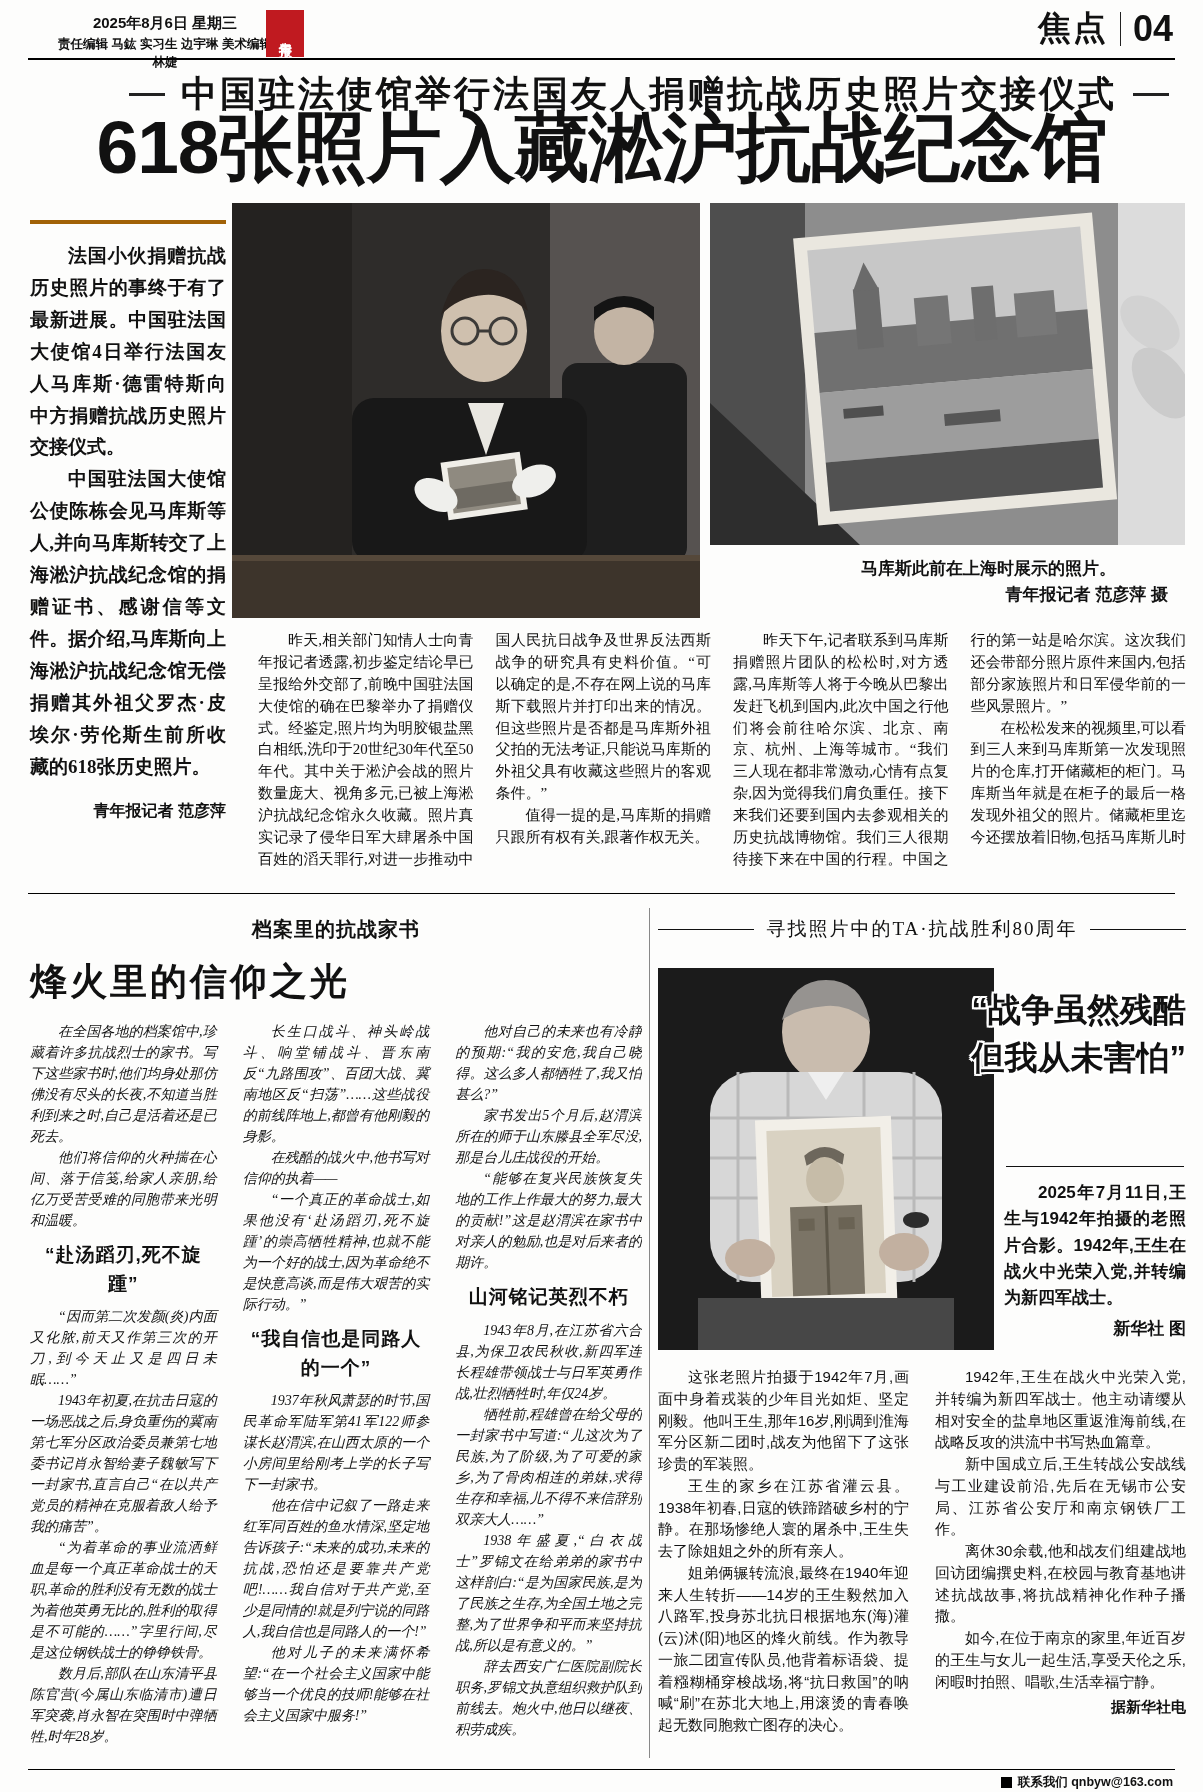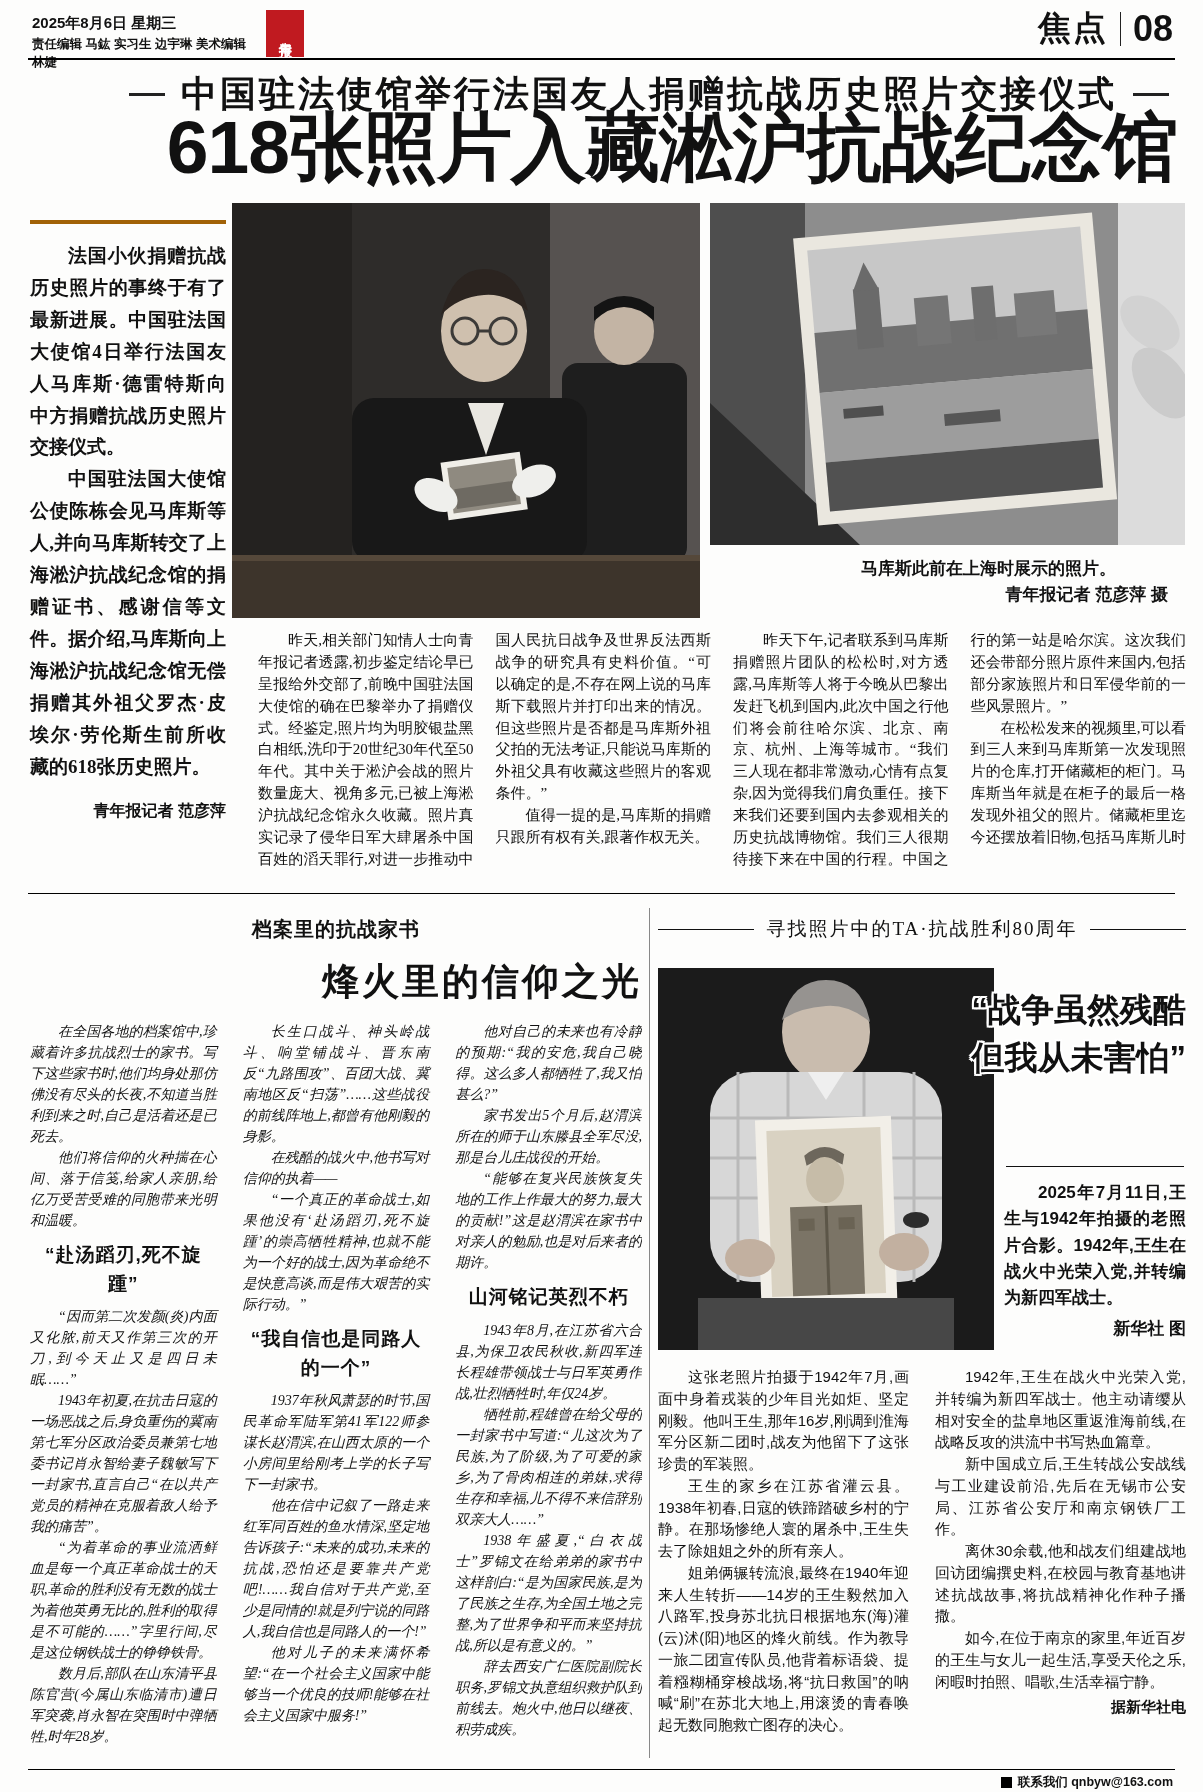--- a/index.html
+++ b/index.html
@@ -1,37 +1,37 @@
 <!DOCTYPE html>
 <html><head>
 <meta charset="utf-8">
 <style>
   html,body{margin:0;padding:0;background:#e9e9e9;}
   #page{position:relative;width:1203px;height:1792px;background:#fdfdfc;margin:0 auto;
         font-family:"Liberation Serif","DejaVu Serif",serif;color:#111;overflow:hidden;}
   
-  .mast-info{position:absolute;left:32px;top:12px;width:224px;text-align:left;line-height:1.5;}
+  .mast-info{position:absolute;left:53px;top:12px;width:224px;text-align:center;line-height:1.5;}
   .mast-date{font-size:15px;font-weight:700;font-family:"Liberation Sans",sans-serif;}
   .mast-editors{font-size:12.5px;font-weight:700;font-family:"Liberation Sans",sans-serif;}
   .mast-logo{position:absolute;left:266px;top:10px;width:38px;height:47px;background:#c01a20;
              color:#fff;display:flex;align-items:center;justify-content:center;
              writing-mode:vertical-rl;font-size:13px;font-weight:700;letter-spacing:1px;
              font-family:"Liberation Serif",serif;}
   .page-index{position:absolute;right:30px;top:6px;display:flex;align-items:center;gap:12px;
               font-family:"Liberation Sans",sans-serif;}
   .section-label{font-size:33px;font-weight:700;letter-spacing:2px;}
   .page-index .vbar{width:1px;height:34px;background:#222;}
   .page-no{font-size:36px;font-weight:700;}
   .mast-rule{position:absolute;left:28px;right:28px;top:58px;border-top:2px solid #000;}
   
   .kicker{position:absolute;left:34px;right:34px;top:70px;display:flex;align-items:center;gap:16px;
           font-family:"Liberation Sans",sans-serif;font-size:36px;font-weight:700;letter-spacing:3px;
           justify-content:flex-end;white-space:nowrap;}
   .kicker .dash{width:36px;border-top:3px solid #222;flex:0 0 auto;}
-  .headline{position:absolute;left:26px;right:26px;top:106px;text-align:right;
+  .headline{position:absolute;left:26px;right:26px;top:106px;text-align:center;
             font-family:"Liberation Sans",sans-serif;font-size:75px;font-weight:900;
             letter-spacing:-1px;line-height:1.1;}
   
   .intro-col{position:absolute;left:30px;top:220px;width:196px;border-top:4px solid #a16207;
              padding-top:16px;font-size:19px;font-weight:700;line-height:1.68;text-align:justify;}
   .intro-col p{margin:0;text-indent:2em;}
   .lead-byline{margin-top:16px;text-align:right;font-family:"Liberation Sans",sans-serif;
                font-size:16px;font-weight:700;}
   .lead-photo{position:absolute;left:232px;top:203px;width:468px;height:415px;}
   .shanghai-photo{position:absolute;left:710px;top:203px;width:475px;height:342px;}
@@ -42,21 +42,21 @@
              column-count:4;column-gap:22px;column-fill:auto;overflow:hidden;
              font-size:15px;line-height:1.46;text-align:justify;}
   .lead-body p{margin:0;text-indent:2em;}
   .mid-rule{position:absolute;left:28px;right:28px;top:893px;border-top:1px solid #000;}
   
   .letters{position:absolute;left:30px;top:905px;width:612px;height:855px;}
   .letters-tag{position:relative;width:206px;margin:6px auto 0 auto;height:36px;line-height:36px;
                text-align:center;font-size:20px;font-weight:600;letter-spacing:1px;}
   .letters-tag::before{content:"";position:absolute;inset:0;background:#d9d9d9;
                transform:skewX(-28deg);z-index:-1;border-top:1px solid #555;}
-  .letters-title{margin-top:10px;text-align:right;font-family:"Liberation Sans",sans-serif;
+  .letters-title{margin-top:10px;text-align:left;font-family:"Liberation Sans",sans-serif;
                font-size:37px;font-weight:900;letter-spacing:3px;}
   .letters-body{margin-top:14px;height:744px;column-count:3;column-gap:26px;column-fill:auto;
                overflow:hidden;font-size:14px;line-height:1.5;text-align:justify;font-style:italic;}
   .letters-body p{margin:0;text-indent:2em;}
   .letters-body .subhead{font-style:normal;font-family:"Liberation Sans",sans-serif;
                font-size:19px;font-weight:700;text-align:center;margin:10px 0 8px 0;letter-spacing:1px;
                text-indent:0;}
   .vdivider{position:absolute;left:649px;top:908px;bottom:34px;width:1px;background:#888;}
   
   .veteran{position:absolute;left:658px;top:908px;width:528px;height:852px;}
@@ -91,21 +91,21 @@
 <div id="page">
 
   <div class="mast-info">
     <div class="mast-date">2025年8月6日 星期三</div>
     <div class="mast-editors">责任编辑 马鈜 实习生 边宇琳 美术编辑 林婕</div>
   </div>
   <div class="mast-logo">青年报</div>
   <div class="page-index">
     <span class="section-label">焦点</span>
     <span class="vbar"></span>
-    <span class="page-no">08</span>
+    <span class="page-no">04</span>
   </div>
   <div class="mast-rule"></div>
 
   <div class="kicker">
     <span class="dash"></span>
     <span>中国驻法使馆举行法国友人捐赠抗战历史照片交接仪式</span>
     <span class="dash"></span>
   </div>
   <div class="headline">618张照片入藏淞沪抗战纪念馆</div>
 

